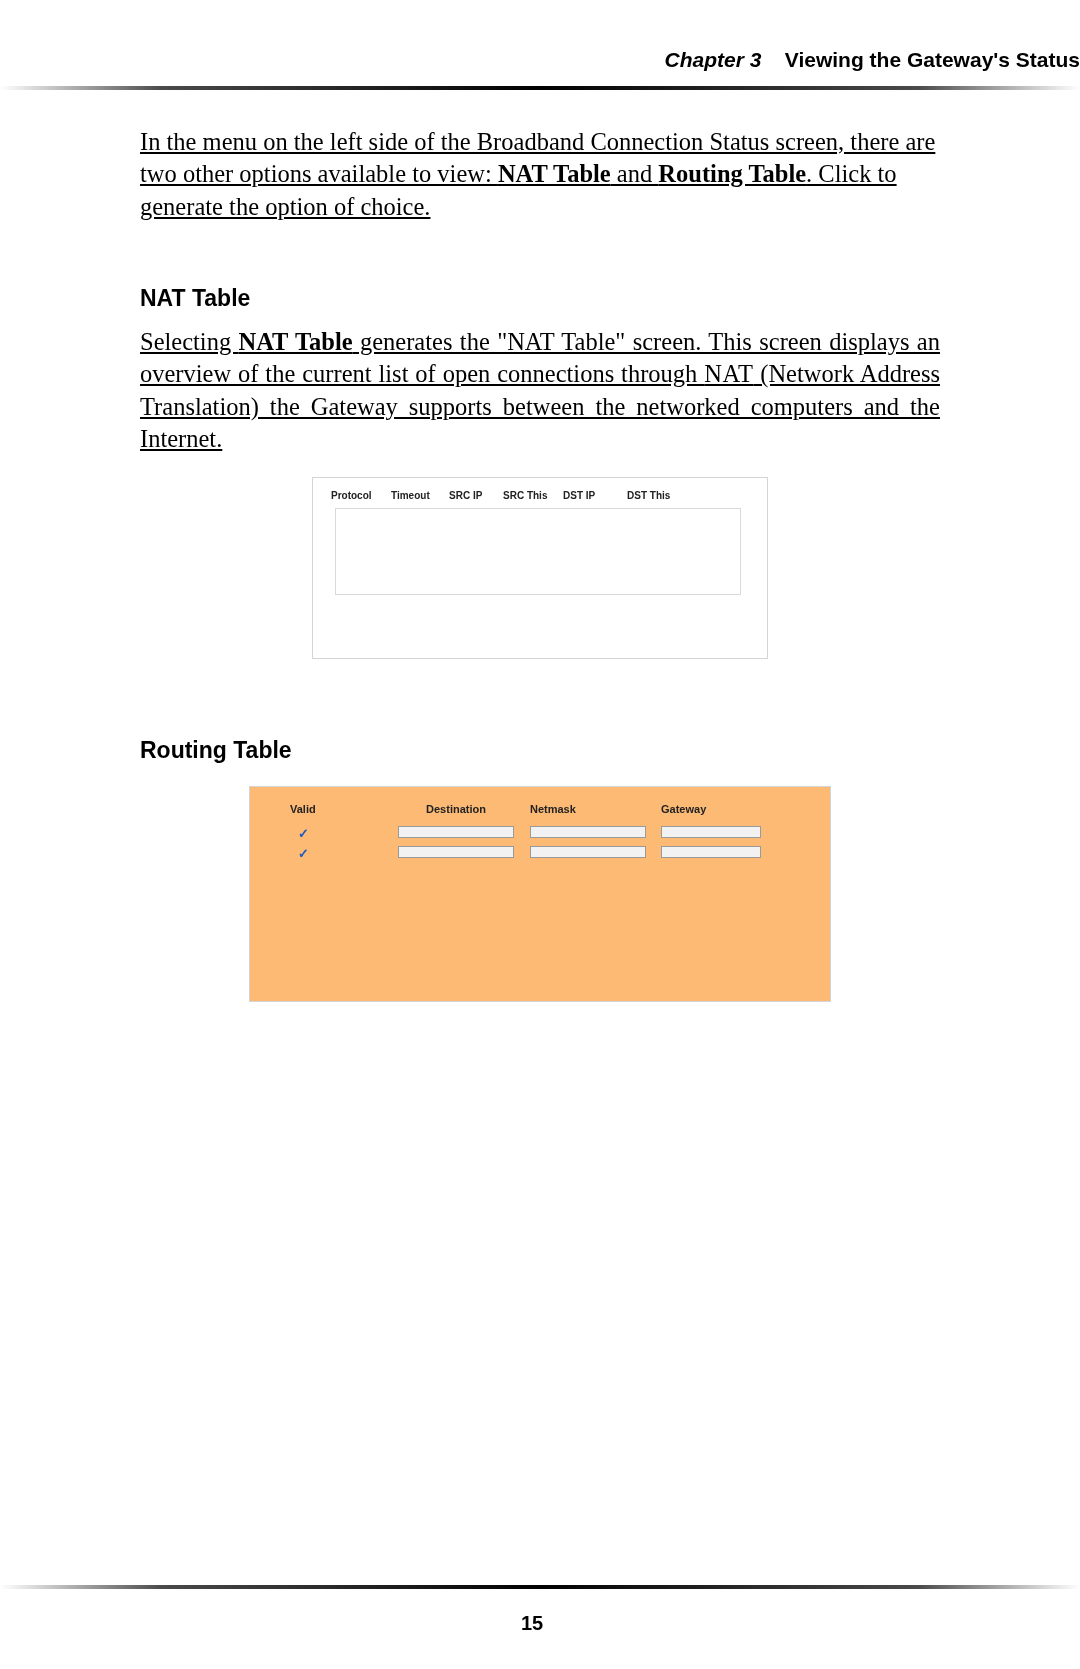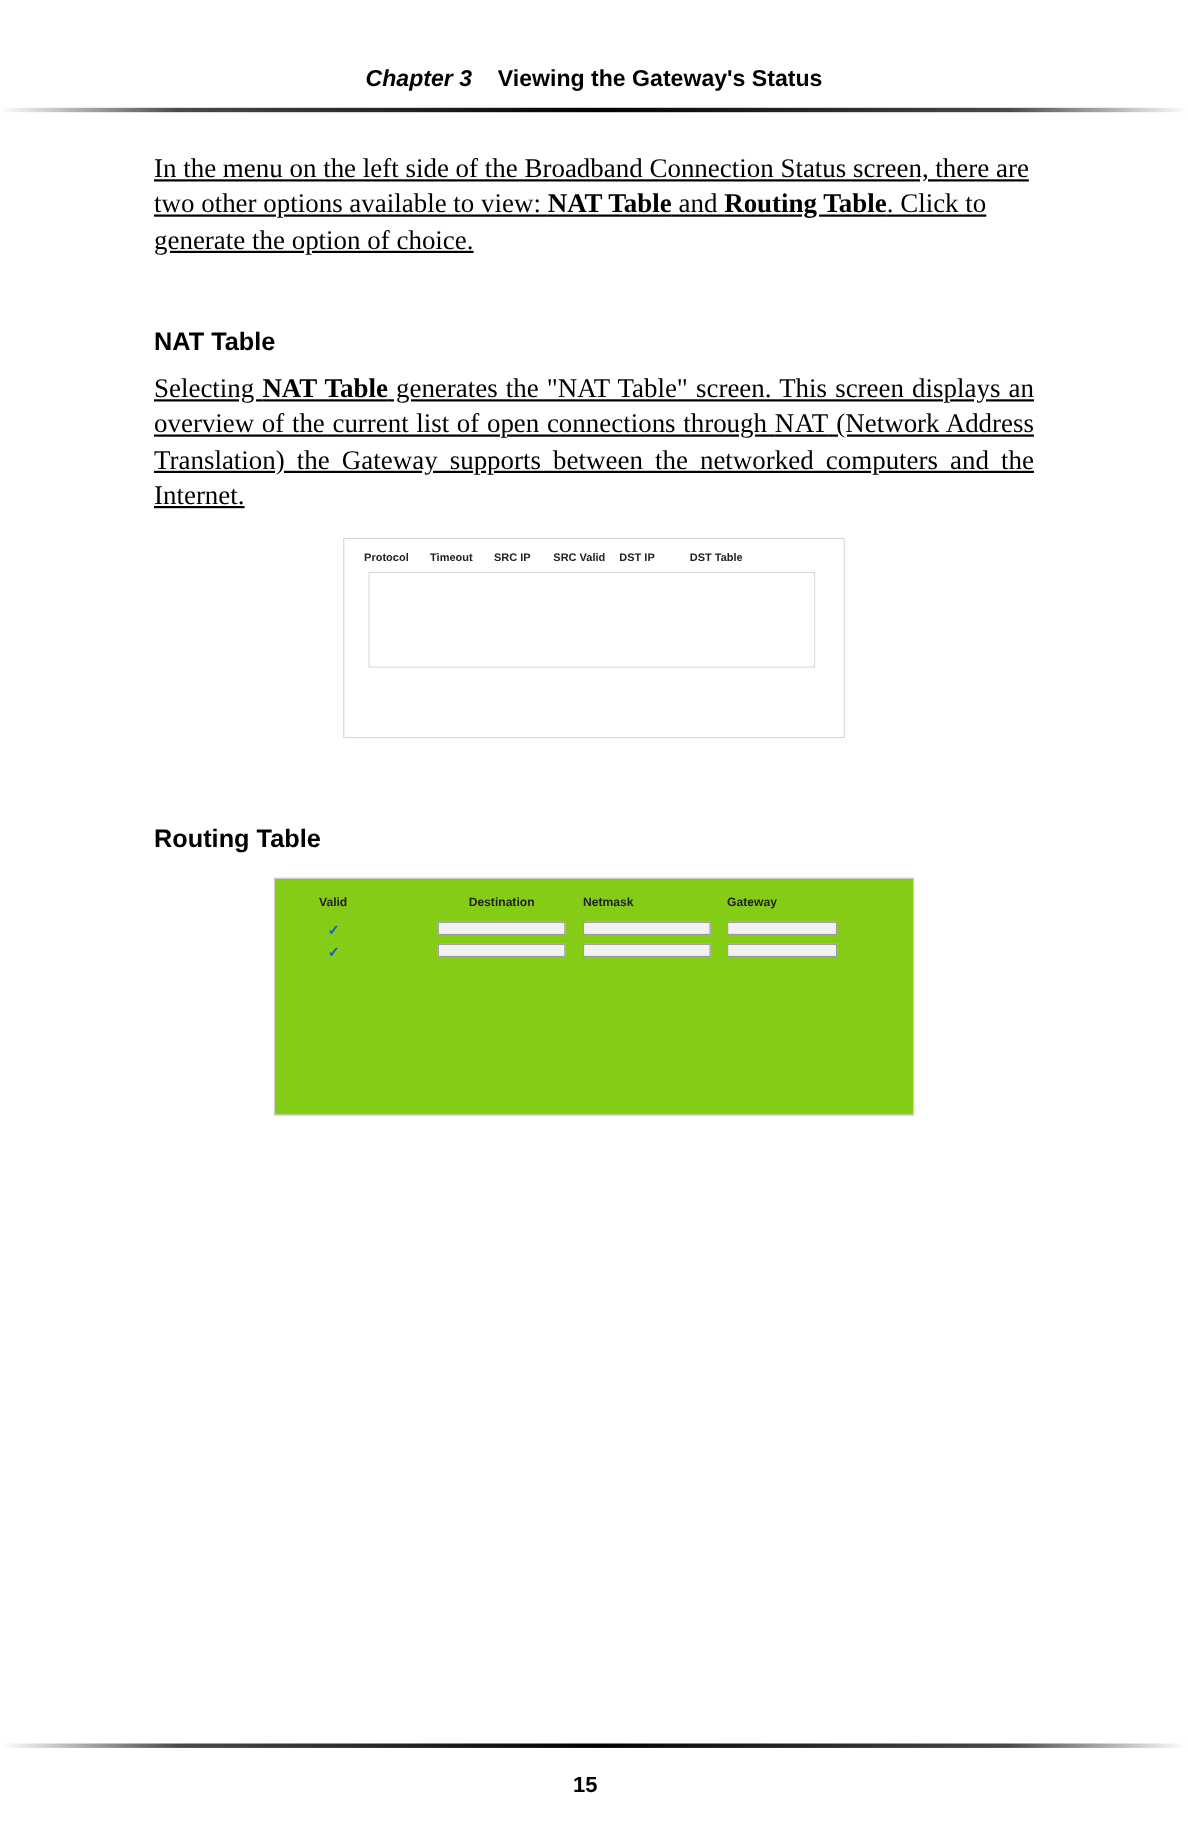--- a/index.html
+++ b/index.html
@@ -13,22 +13,22 @@
   .page {
     box-sizing: border-box;
     width: 1080px;
     min-height: 1669px;
     position: relative;
     padding: 0;
   }
 
   
   .runhead {
-    padding-top: 60px;
-    text-align: center;
+    padding-top: 48px;
+    text-align: right;
     font-family: "Helvetica Neue", Helvetica, Arial, sans-serif;
     font-size: 21px;
   }
   .runhead .chap {
     font-weight: 800;
     font-style: italic;
   }
   .runhead .title {
     font-weight: 800;
   }
@@ -106,21 +106,21 @@
     background: #fff;
   }
 
   
   .rt-panel {
     width: 582px;
     height: 216px;
     border: 1px solid #d5d5d5;
     margin: 22px auto 0 auto;
     box-sizing: border-box;
-    background: #84cc16;
+    background: #fdba74;
     padding: 12px 22px 16px 40px;
     font-family: Arial, sans-serif;
     font-size: 11px;
     color: #222;
   }
   .rt-row {
     display: flex;
     align-items: center;
     height: 20px;
   }
@@ -182,23 +182,23 @@
 
     <p class="body" style="text-align:justify;">
       <span>Selecting </span><span class="b">NAT Table</span><span> generates the "NAT Table" screen. This screen displays an overview of the current list of open connections through </span><span class="sc">NAT</span><span> (Network Address Translation) the Gateway supports between the networked computers and the Internet.</span>
     </p>
 
     <div class="nat-panel">
       <div class="nat-header">
         <div class="nat-h-protocol">Protocol</div>
         <div class="nat-h-timeout">Timeout</div>
         <div class="nat-h-srcip">SRC IP</div>
-        <div class="nat-h-srcport">SRC Valid</div>
+        <div class="nat-h-srcport">SRC This</div>
         <div class="nat-h-dstip">DST IP</div>
-        <div class="nat-h-dstport">DST Table</div>
+        <div class="nat-h-dstport">DST This</div>
       </div>
       <div class="nat-inner"></div>
     </div>
 
     <h2 class="sec" style="margin-top:78px;">Routing Table</h2>
 
 
     <div class="rt-panel">
       <div class="rt-row head">
         <div class="rt-c-valid">Valid</div>

